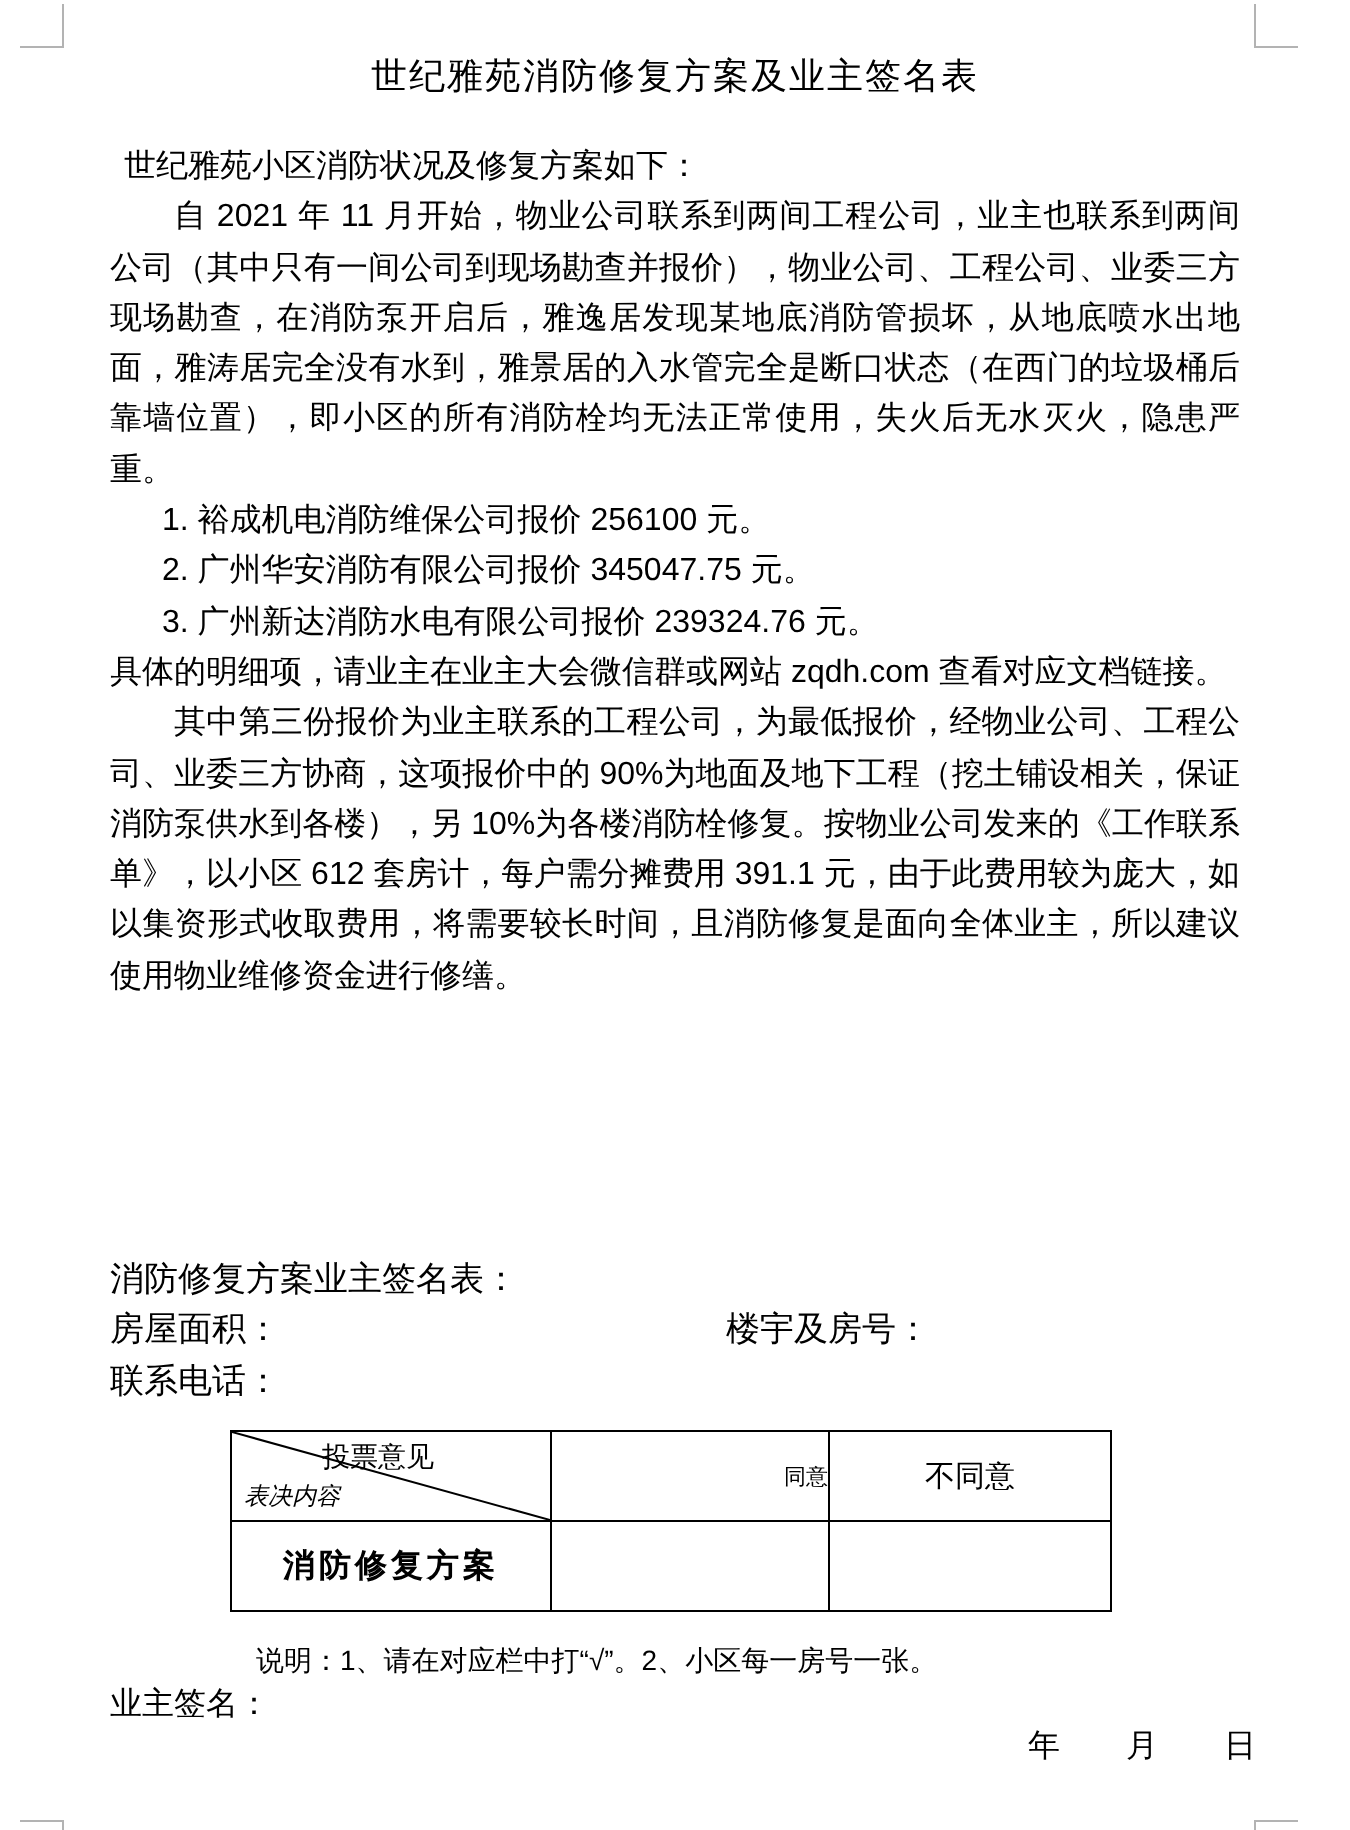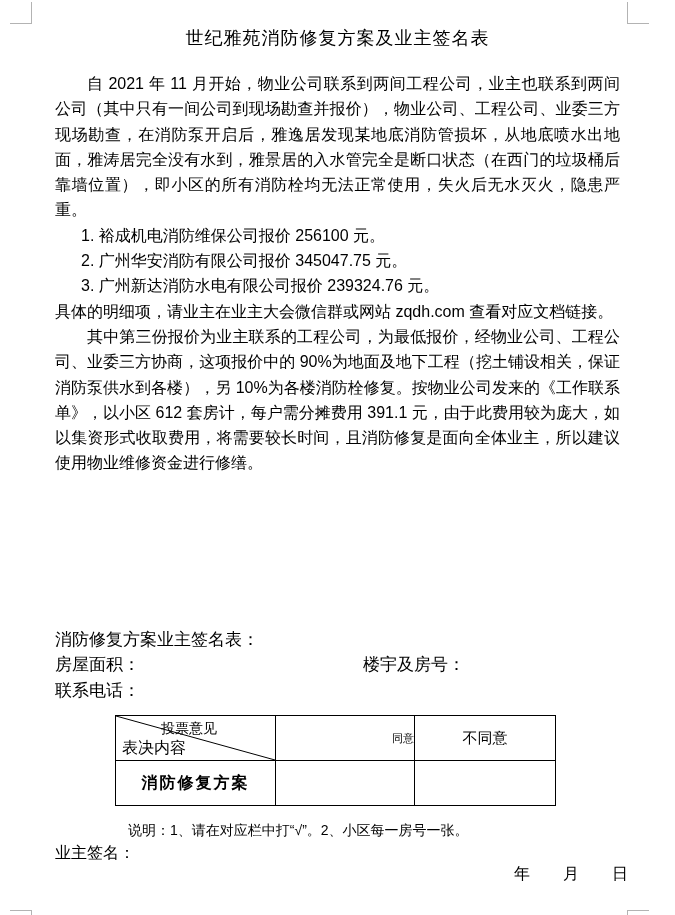--- a/index.html
+++ b/index.html
@@ -33,21 +33,21 @@
     font-size:17px; line-height:25.4px;
   }
   .area-label { display:inline-block; width:308px; }
   .blank-field { display:inline-block; min-width:90px; height:18px; vertical-align:bottom; }
 
   table.vote { position:absolute; top:715px; left:115px; border-collapse:collapse; table-layout:fixed; }
   table.vote td { border:1px solid #000; padding:0; height:44px; vertical-align:middle; }
   td.corner { position:relative; width:159px; }
   td.corner svg { position:absolute; left:0; top:0; width:100%; height:100%; display:block; }
   .corner-tr { position:absolute; top:4px;  left:45px; font-size:14px; line-height:16px; }
-  .corner-bl { position:absolute; bottom:4px; left:6px; font-size:16px; line-height:16px; }
+  .corner-bl { position:absolute; bottom:4px; left:6px; font-size:12px; line-height:16px;font-style:italic; }
   td.head-agree    { width:138px; text-align:right; font-size:11px; }
   td.head-disagree { width:140px; text-align:center; font-size:15px; }
   td.row-label { text-align:center; font-weight:bold; font-size:16px; letter-spacing:2px; }
 
   .note { position:absolute; top:822px; left:128px; font-size:14px; line-height:17px; }
   .sig  { position:absolute; top:843px; left:55px; font-size:16px; line-height:20px; }
   .dateline { position:absolute; top:864px; left:0; width:628px; text-align:right; font-size:16px; line-height:20px; }
   .dateline span + span { margin-left:33px; }
 </style>
 </head>
@@ -56,20 +56,21 @@
 <div class="page">
 
   <div class="crop crop-tl"></div>
   <div class="crop crop-tr"></div>
   <div class="crop crop-bl"></div>
   <div class="crop crop-br"></div>
 
   <div class="title">世纪雅苑消防修复方案及业主签名表</div>
 
   <div class="flow">
+    <div class="intro">世纪雅苑小区消防状况及修复方案如下：</div>
     <div class="para">自 2021 年 11 月开始，物业公司联系到两间工程公司，业主也联系到两间公司（其中只有一间公司到现场勘查并报价），物业公司、工程公司、业委三方现场勘查，在消防泵开启后，雅逸居发现某地底消防管损坏，从地底喷水出地面，雅涛居完全没有水到，雅景居的入水管完全是断口状态（在西门的垃圾桶后靠墙位置），即小区的所有消防栓均无法正常使用，失火后无水灭火，隐患严重。</div>
     <div class="quote">1. 裕成机电消防维保公司报价 256100 元。</div>
     <div class="quote">2. 广州华安消防有限公司报价 345047.75 元。</div>
     <div class="quote">3. 广州新达消防水电有限公司报价 239324.76 元。</div>
     <div>具体的明细项，请业主在业主大会微信群或网站 zqdh.com 查看对应文档链接。</div>
     <div class="para">其中第三份报价为业主联系的工程公司，为最低报价，经物业公司、工程公司、业委三方协商，这项报价中的 90%为地面及地下工程（挖土铺设相关，保证消防泵供水到各楼），另 10%为各楼消防栓修复。按物业公司发来的《工作联系单》，以小区 612 套房计，每户需分摊费用 391.1 元，由于此费用较为庞大，如以集资形式收取费用，将需要较长时间，且消防修复是面向全体业主，所以建议使用物业维修资金进行修缮。</div>
   </div>
 
   <div class="form-sec">
     <div>消防修复方案业主签名表：</div>

